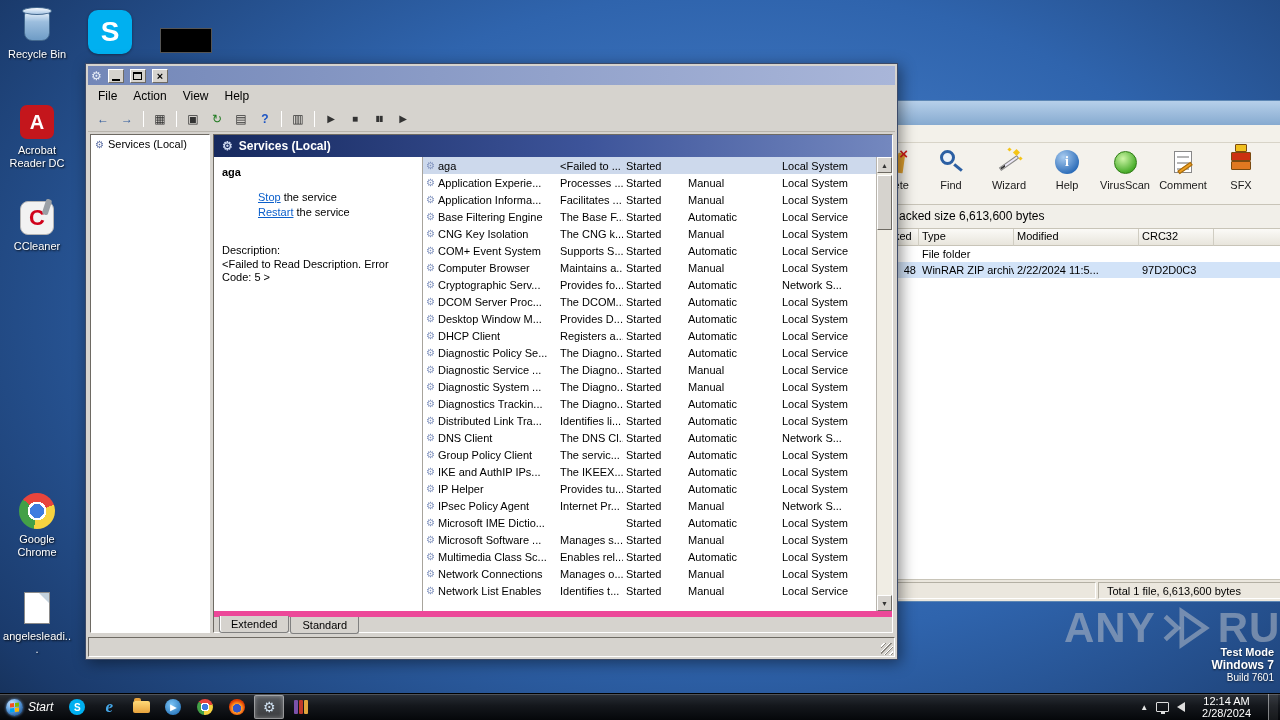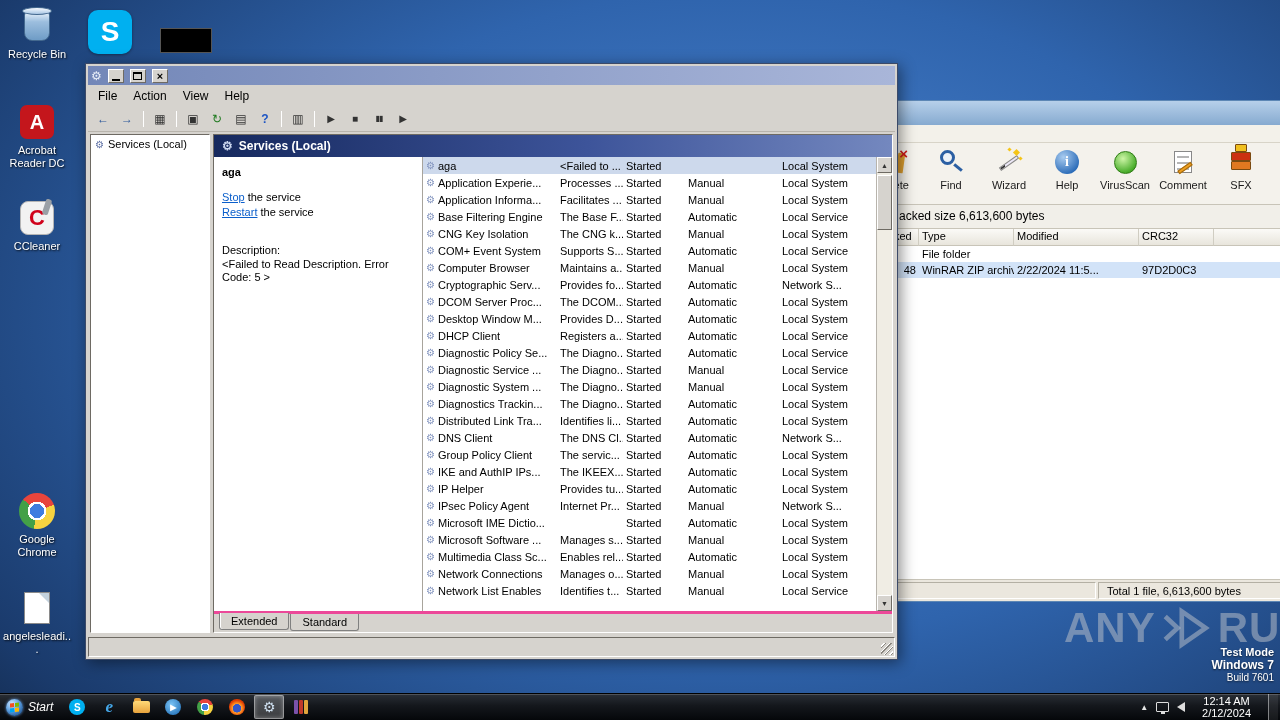--- a/index.html
+++ b/index.html
@@ -59,39 +59,39 @@
   .tree-item .gico { color:#5b6ea3; font-size:10px; }
   .splitter { width:3px; }
   .mainpane { flex:1; background:#fff; display:flex; flex-direction:column; min-width:0; }
   .band { height:22px; background:linear-gradient(90deg,#16295e,#3d549a 55%,#7488bf); color:#fff; font-weight:bold; font-size:12px;
     display:flex; align-items:center; gap:6px; padding-left:8px; }
   .band .gico { color:#cdd8f0; font-size:12px; }
   .contentrow { flex:1; display:flex; min-height:0; }
   .details { width:208px; padding:9px 8px; font-size:11px; background:#fff; }
   .details .svcname { font-weight:bold; margin-bottom:13px; }
   .details .lnkline { margin-bottom:3px; }
-  .details a { color:#0b5fcb; text-decoration:underline; cursor:pointer; }
+  .details a { color:#0b5fcb; text-decoration:underline; cursor:pointer;margin-left:36px; }
   .details .desc-label { margin-top:26px; margin-bottom:2px; }
   .details .desc-text { width:196px; line-height:13px; }
   .tablearea { flex:1; position:relative; border-left:1px solid #a8a49c; min-width:0; display:flex; flex-direction:column; }
   .thead { display:flex; height:18px; }
   .th { background:#d6d3ce; border:1px solid; border-color:#ffffff #6e6a63 #6e6a63 #ffffff; font-size:11px; padding:1px 4px;
     white-space:nowrap; overflow:hidden; }
   .c-name { width:134px; } .c-desc { width:66px; } .c-stat { width:62px; } .c-start { width:94px; } .c-logon { flex:1; }
   .rowswrap { flex:1; display:flex; min-height:0; }
   .svcrows { flex:1; overflow:hidden; min-width:0; }
   .svcrow { display:flex; height:17px; align-items:center; }
   .svcrow[data-index="0"] { background:#cdd9ec; }
   .sc { padding:0 3px; white-space:nowrap; overflow:hidden; font-size:11px; display:flex; align-items:center; }
   .sgear::before { content:"⚙"; color:#8193be; font-size:10px; margin-right:3px; }
   .vscroll { width:16px; background:#f0ede4; border-left:1px solid #b8b4ac; display:flex; flex-direction:column; }
   .sarrow { height:16px; background:#d6d3ce; border:1px solid; border-color:#fff #6e6a63 #6e6a63 #fff;
     display:flex; align-items:center; justify-content:center; font-size:7px; color:#333; }
   .sthumb { height:55px; margin-top:2px; background:#d6d3ce; border:1px solid; border-color:#fff #6e6a63 #6e6a63 #fff; }
-  .tabsrow { height:21px; background:#d6d3ce; border-top:3px solid #ec4899; display:flex; align-items:flex-start; padding:0 0 0 5px;text-align:right; }
+  .tabsrow { height:21px; background:#d6d3ce; border-top:6px solid #ec4899; display:flex; align-items:flex-start; padding:0 0 0 5px;text-align:right; }
   .tab { padding:2px 11px; font-size:11px; border:1px solid #808080; border-top:none; background:#d6d3ce; border-radius:0 0 3px 3px; margin-right:1px; }
   .tab.active { position:relative; top:-1px; box-shadow:inset 1px 0 0 #fff; }
   .s-status { height:20px; margin-top:2px; border:1px solid; border-color:#6e6a63 #fff #fff #6e6a63; position:relative; }
   .grip { position:absolute; right:1px; bottom:1px; width:12px; height:12px;
     background:repeating-linear-gradient(135deg, transparent 0 2px, #fff 2px 3px, #8a8680 3px 4px); }
 
   
   #winrar { position:absolute; left:629px; top:100px; width:790px; height:502px; z-index:5;
     background:#ebe7de; border:1px solid #5d87b5; border-radius:6px 6px 0 0; display:flex; flex-direction:column; }
   .w-title { height:24px; background:linear-gradient(180deg,#b7d0ea,#86aad0); border-radius:5px 5px 0 0; }
@@ -708,19 +708,19 @@
           <i></i>
           <i></i>
         </span>
       </div>
     <div id="tray">
       <span class="tray-chev">▲</span>
       <span class="tray-net"></span>
       <span class="tray-vol"></span>
       <div id="clock">
         <div>12:14 AM</div>
-        <div>2/12/2024</div>
+        <div>2/28/2024</div>
       </div>
       <span id="showdesk"></span>
     </div>
   </div>
 
 </div>
 
 </body></html>

